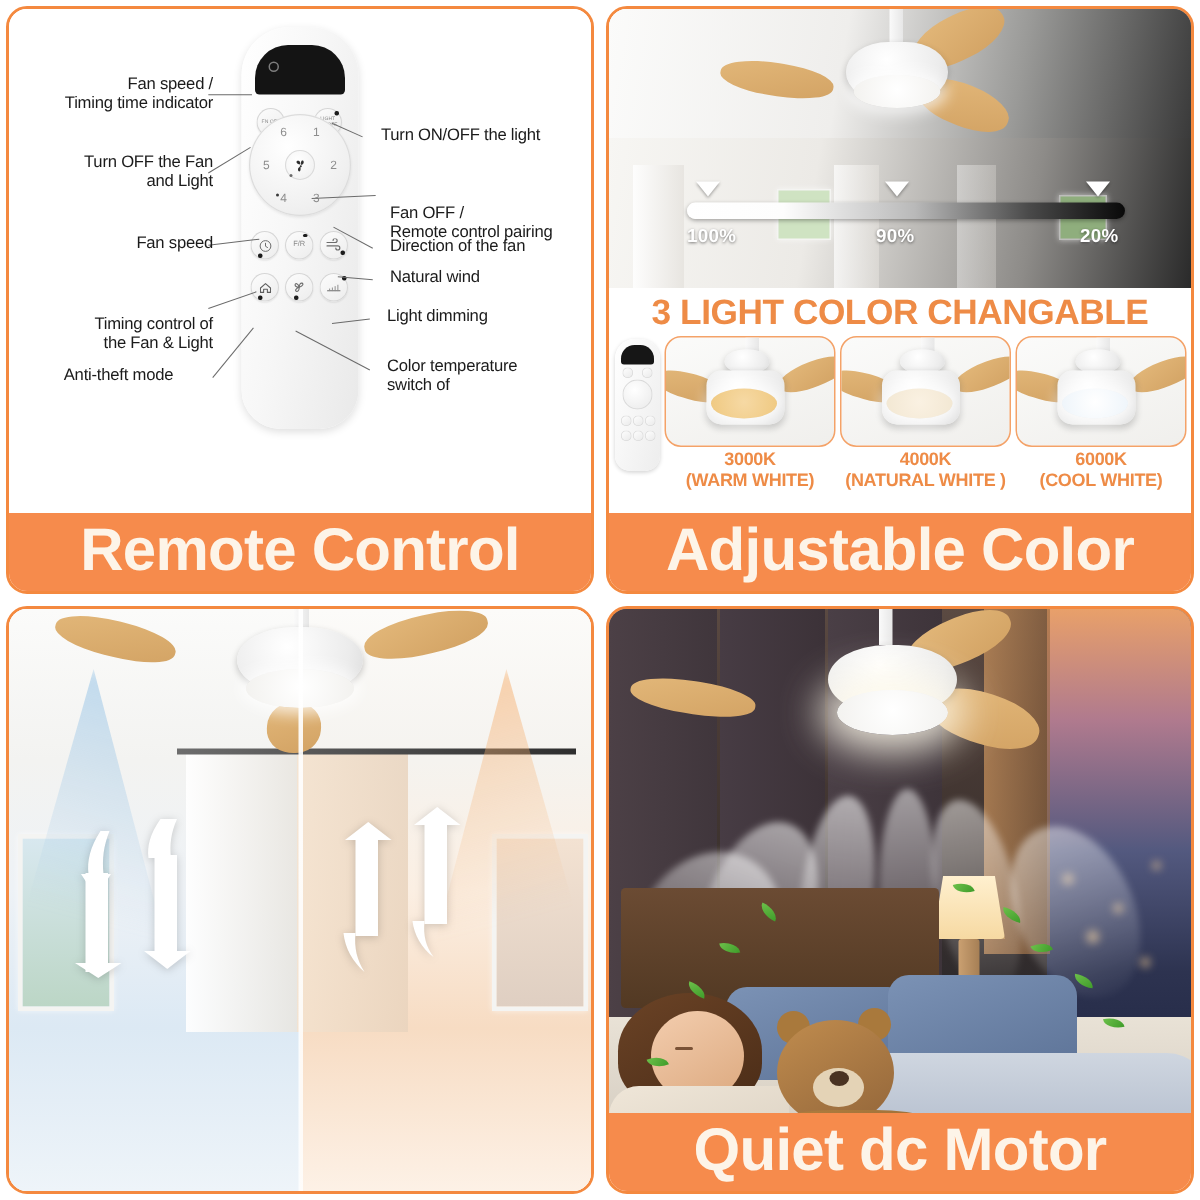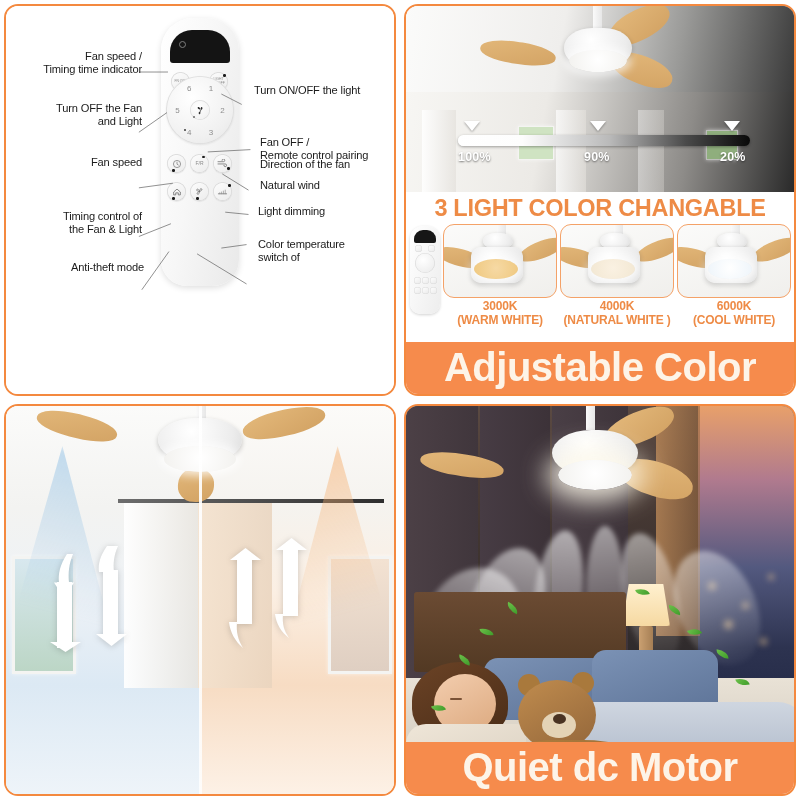--- a/index.html
+++ b/index.html
@@ -347,31 +347,32 @@
         </g>
       </svg>
 
       <div class="callout-text left" style="left:8px;  top:96px;  width:128px;">Turn OFF the Fan
 and Light</div>
       <div class="callout-text left" style="left:8px;  top:44px;  width:128px;">Fan speed /
 Timing time indicator</div>
       <div class="callout-text left" style="left:8px;  top:150px; width:128px;">Fan speed</div>
       <div class="callout-text left" style="left:4px;  top:186px; width:132px;margin-top:18px;">Timing control of
 the Fan &amp; Light</div>
-      <div class="callout-text left" style="left:8px;  top:255px; width:130px;">Anti-theft mode</div>
+      <div class="callout-text left" style="left:8px;  top:238px; width:130px;text-align:center;">Anti-theft mode</div>
 
       <div class="callout-text right" style="left:248px; top:78px;  width:150px;">Turn ON/OFF the light</div>
       <div class="callout-text right" style="left:254px; top:110px; width:146px;margin-top:20px;">Fan OFF /
 Remote control pairing</div>
       <div class="callout-text right" style="left:254px; top:152px; width:146px;">Direction of the fan</div>
       <div class="callout-text right" style="left:254px; top:173px; width:137px;">Natural wind</div>
       <div class="callout-text right" style="left:252px; top:199px; width:146px;">Light dimming</div>
       <div class="callout-text right" style="left:252px; top:232px; width:148px;">Color temperature
 switch of</div>
     </div>
+    <div class="caption">Remote Control</div>
   </div>
 
   <div class="panel" id="p-color">
     <div class="panel-body">
 
       <div class="color-photo">
         <div class="ceil-wash"></div>
         <div class="room-lower"></div>
 
         <div class="curtain" style="left:16px; top:104px; width:34px; height:82px;"></div>

